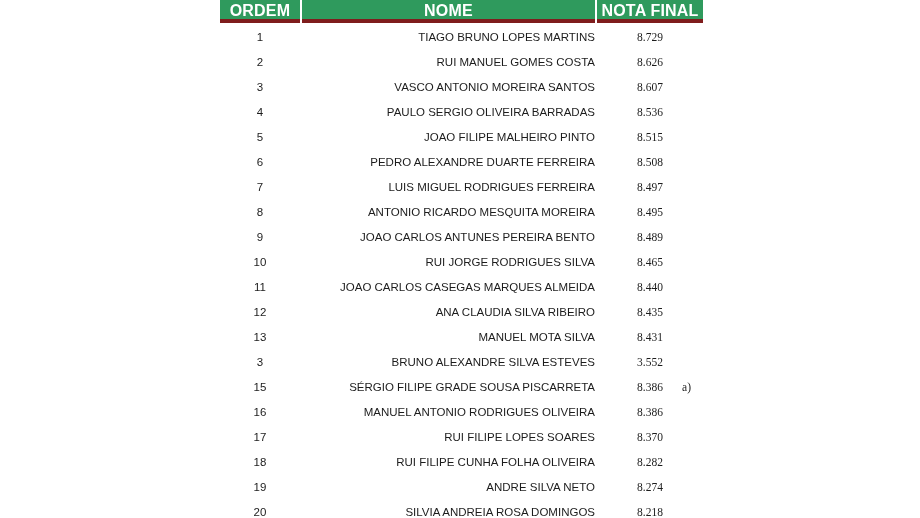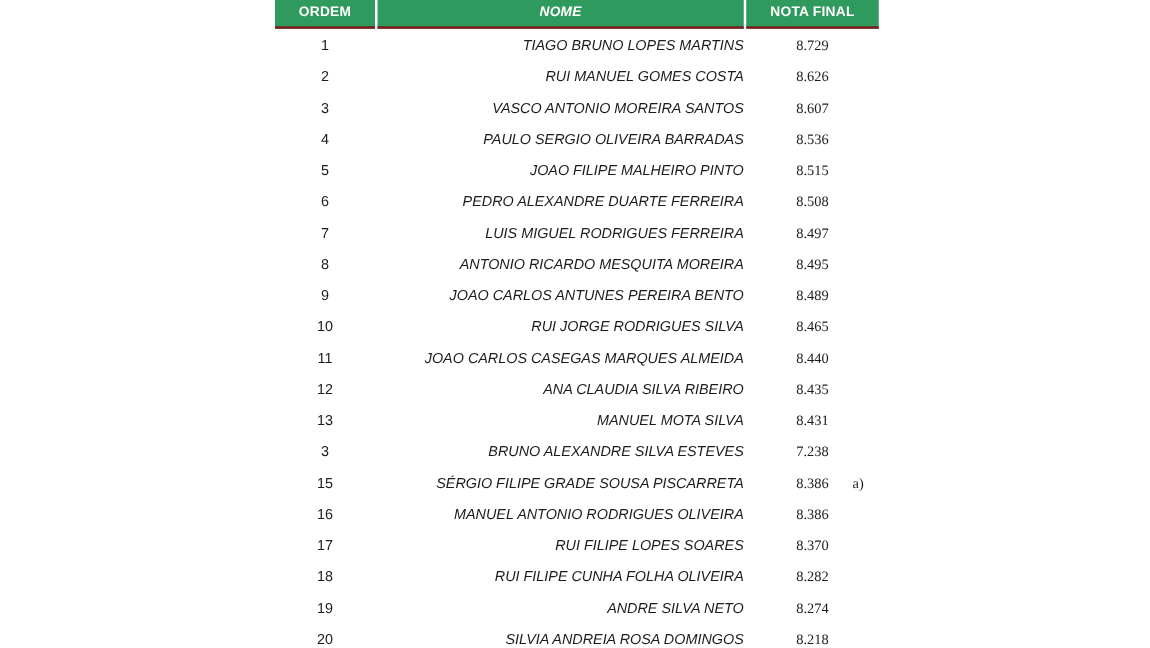--- a/index.html
+++ b/index.html
@@ -21,28 +21,28 @@
   }
   .header-row {
     display: flex;
     gap: 2px;
     height: 23px;
   }
   .hcell {
     background: var(--header-bg, #2f9a5d);
     color: var(--header-fg, #ffffff);
     font-weight: bold;
-    font-size: 11px;
+    font-size: 16px;
     line-height: 21px;
     text-align: center;
-    border-bottom: 2px solid #7f1d1d;
+    border-bottom: 4px solid #7f1d1d;
     letter-spacing: 0.2px;
   }
   .c-ordem { width: 80px; flex: 0 0 80px; }
-  .c-nome  { flex: 1 1 auto; font-style: italic; }
+  .c-nome  { flex: 1 1 auto; }
   .c-nota  { width: 106px; flex: 0 0 106px; }
   .tbody {
     margin-top: 1px;
   }
   .row {
     display: flex;
     gap: 2px;
     height: 25px;
     align-items: center;
     font-size: 11.5px;
@@ -187,21 +187,21 @@
     <div class="c-nota">
       <span>8.431</span>
       <span class="note"></span>
     </div>
   </div>
 
   <div class="row">
     <div class="c-ordem">3</div>
     <div class="c-nome">BRUNO ALEXANDRE SILVA ESTEVES</div>
     <div class="c-nota">
-      <span>7.238</span>
+      <span>3.552</span>
       <span class="note"></span>
     </div>
   </div>
 
   <div class="row">
     <div class="c-ordem">15</div>
     <div class="c-nome">SÉRGIO FILIPE GRADE SOUSA PISCARRETA</div>
     <div class="c-nota">
       <span>8.386</span>
       <span class="note">a)</span>

